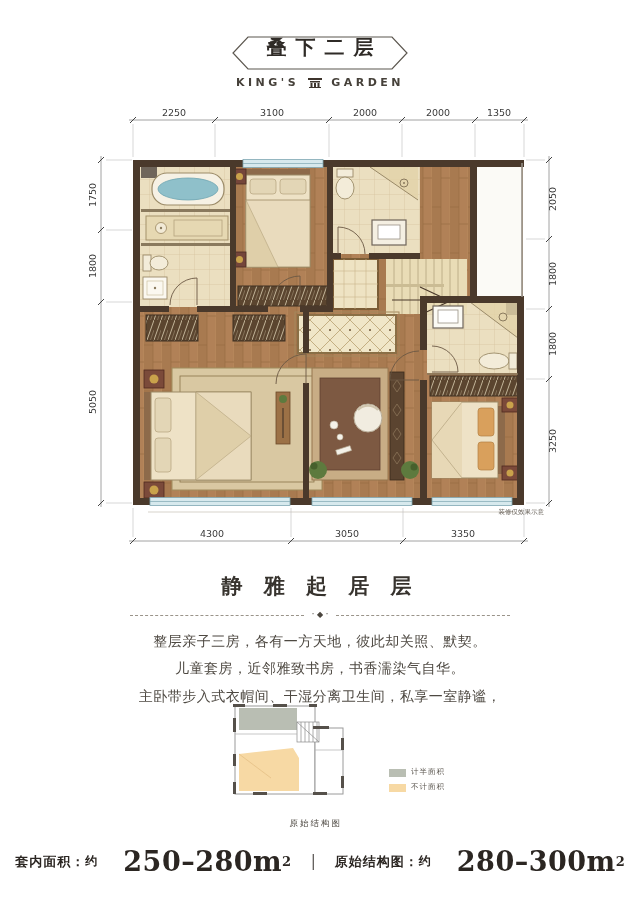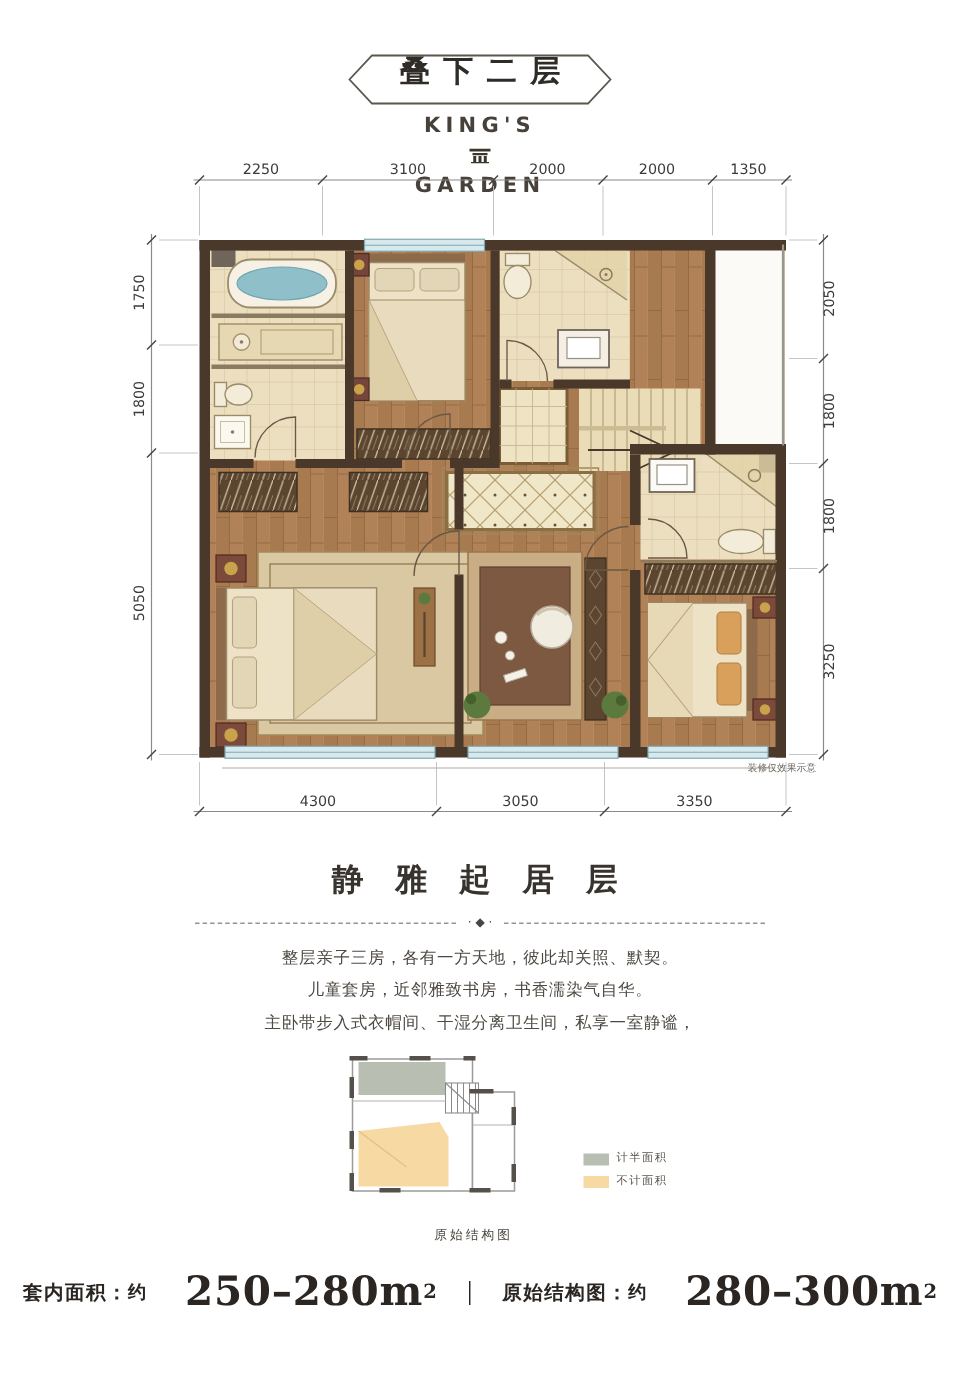--- a/index.html
+++ b/index.html
@@ -5,35 +5,35 @@
   html,body{margin:0;padding:0;background:#ffffff;}
   .page{position:relative;width:640px;height:920px;background:#ffffff;overflow:hidden;
         font-family:"DejaVu Sans","Liberation Sans",sans-serif;color:#3a3632;}
 
   
   .title-frame{position:absolute;top:36px;left:50%;transform:translateX(-50%);width:176px;height:22px;}
   .title-frame svg{position:absolute;inset:0;}
   .title-text{position:absolute;inset:0;display:flex;align-items:center;justify-content:center;
               font-size:20px;font-weight:bold;letter-spacing:9px;padding-left:9px;color:#2f2b27;}
   .brand{position:absolute;top:76px;left:0;width:100%;display:flex;align-items:center;justify-content:center;
-         gap:7px;font-size:14px;letter-spacing:3.5px;color:#46413a;font-weight:bold;flex-direction:column;}
+         gap:7px;font-size:11px;letter-spacing:3.5px;color:#46413a;font-weight:bold;}
 
   
   .plan-svg{position:absolute;left:60px;top:100px;}
 
   
   .sec-title{position:absolute;top:572px;left:0;width:100%;text-align:center;
              font-family:"DejaVu Serif","Liberation Serif",serif;
              font-size:21px;font-weight:bold;letter-spacing:7px;color:#37332e;}
   .divider{position:absolute;top:611px;left:50%;transform:translateX(-50%);width:380px;
            display:flex;align-items:center;}
   .divider .dash{flex:1;border-top:1px dashed #9a948a;}
   .divider .orn{padding:0 8px;font-size:8px;color:#4a453e;line-height:1;}
   .paragraph{position:absolute;top:628px;left:0;width:100%;text-align:center;
-             font-size:11px;line-height:1.95;color:#4e4942;letter-spacing:0.5px;}
+             font-size:14px;line-height:1.95;color:#4e4942;letter-spacing:0.5px;}
 
   
   .diagram{position:absolute;top:698px;left:50%;transform:translateX(-50%);width:250px;height:118px;}
   .diagram svg{position:absolute;left:18px;top:0;}
   .legend{position:absolute;right:0;bottom:24px;display:flex;flex-direction:column;gap:5px;}
   .legend-row{display:flex;align-items:flex-end;gap:5px;}
   .legend-swatch{width:17px;height:8px;display:inline-block;}
   .legend-label{font-size:7.5px;color:#5a554e;letter-spacing:1px;}
   .diagram-caption{position:absolute;top:818px;left:50%;transform:translateX(-58%);
                    font-size:8.5px;color:#4a453e;letter-spacing:2px;}

